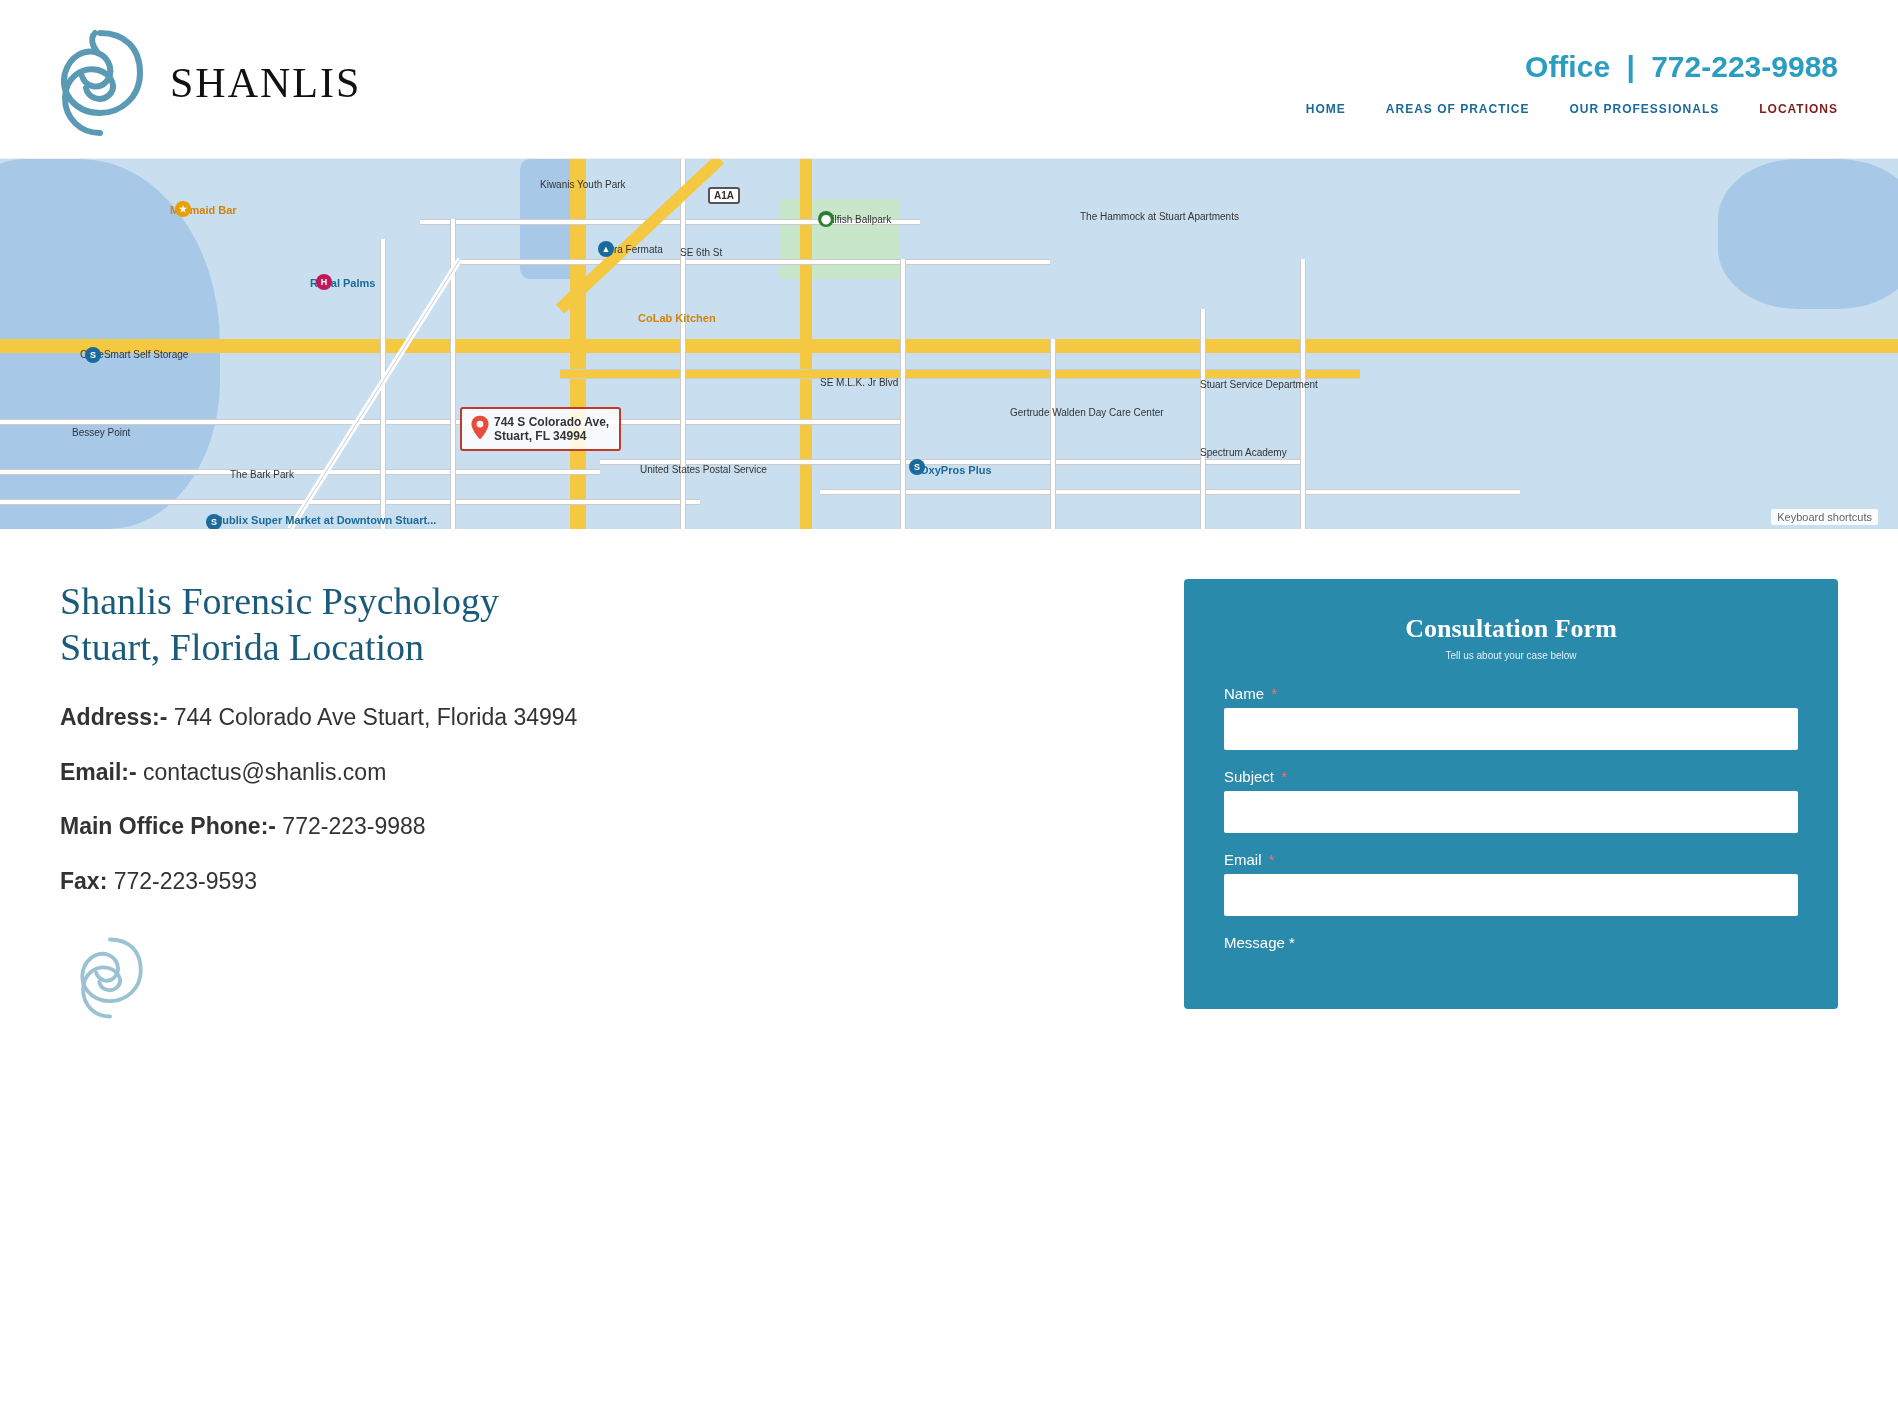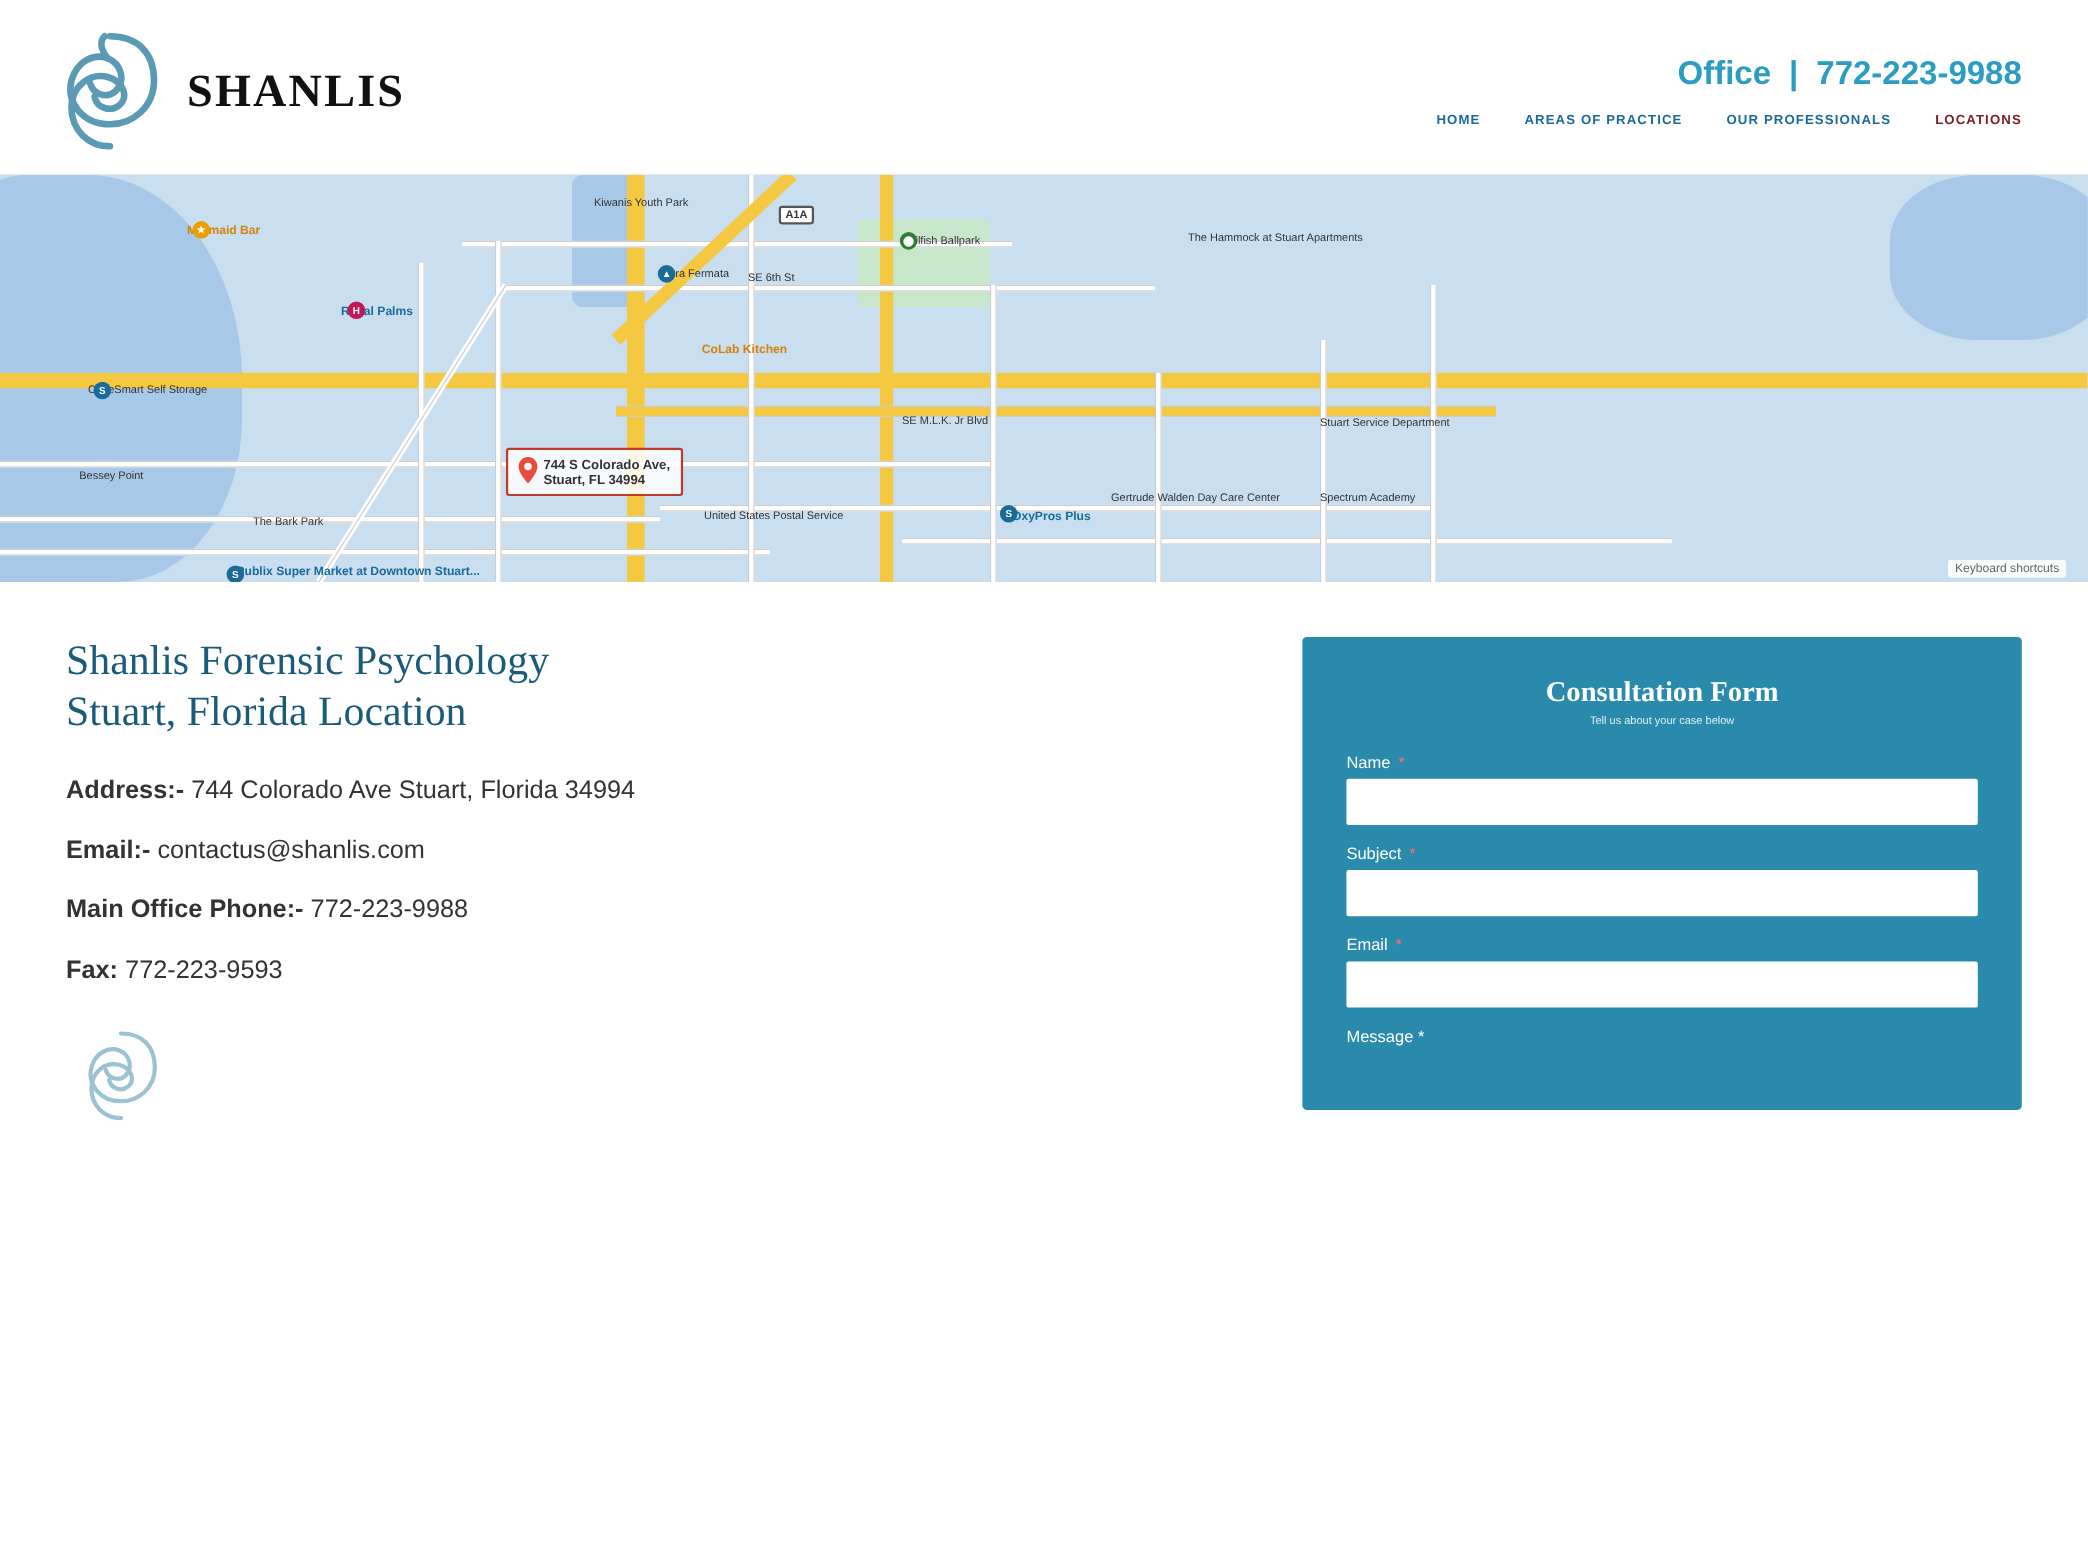--- a/index.html
+++ b/index.html
@@ -18,21 +18,21 @@
       display: flex;
       align-items: center;
       gap: 10px;
     }
     .logo-swirl {
       width: 120px;
       height: 130px;
     }
     .logo-text {
       font-size: 42px;
-      font-weight: 700;
+      font-weight: 400;
       color: #111;
       letter-spacing: 2px;
       font-family: Georgia, serif;
     }
     .header-right {
       display: flex;
       flex-direction: column;
       align-items: flex-end;
       gap: 18px;
     }
@@ -347,21 +347,21 @@
     <span class="map-label dark" style="left:600px; top:85px;">Terra Fermata</span>
     <span class="map-label dark" style="left:80px; top:190px;">CubeSmart Self Storage</span>
     <span class="map-label orange" style="left:638px; top:153px;">CoLab Kitchen</span>
     <span class="map-label dark" style="left:820px; top:55px;">Sailfish Ballpark</span>
     <span class="map-label dark" style="left:40px; top:268px;margin-left:32px;">Bessey Point</span>
     <span class="map-label dark" style="left:230px; top:310px;">The Bark Park</span>
     <span class="map-label blue" style="left:215px; top:355px;">Publix Super Market at Downtown Stuart...</span>
 
     <span class="map-label dark" style="left:640px; top:305px;">United States Postal Service</span>
     <span class="map-label blue" style="left:920px; top:305px;">OxyPros Plus</span>
-    <span class="map-label dark" style="left:1010px; top:248px;margin-top:40px;">Gertrude Walden Day Care Center</span>
+    <span class="map-label dark" style="left:1010px; top:248px;">Gertrude Walden Day Care Center</span>
     <span class="map-label dark" style="left:1200px; top:220px;">Stuart Service Department</span>
     <span class="map-label dark" style="left:1200px; top:288px;">Spectrum Academy</span>
     <span class="map-label dark" style="left:1080px; top:52px;">The Hammock at Stuart Apartments</span>
 
     <span class="map-label dark" style="left:540px; top:20px;">Kiwanis Youth Park</span>
     <span class="map-label dark" style="left:680px; top:88px;">SE 6th St</span>
     <span class="map-label dark" style="left:820px; top:218px;">SE M.L.K. Jr Blvd</span>
 
     <div style="position:absolute; left:708px; top:28px; background:#fff; border:2px solid #555; border-radius:3px; padding:1px 4px; font-size:10px; font-weight:bold;">A1A</div>
 

